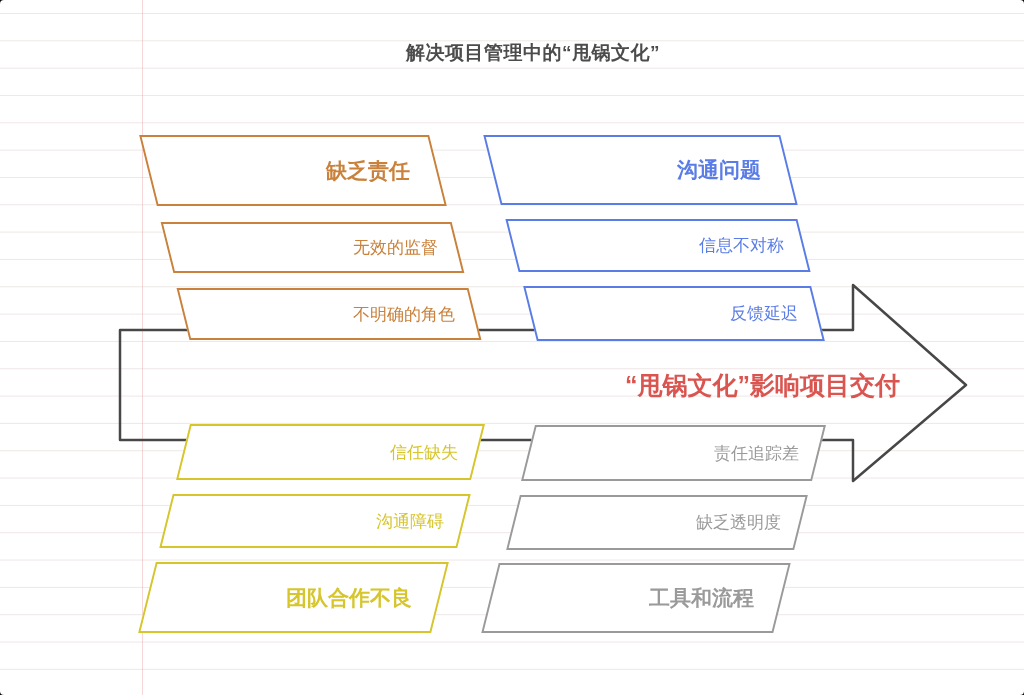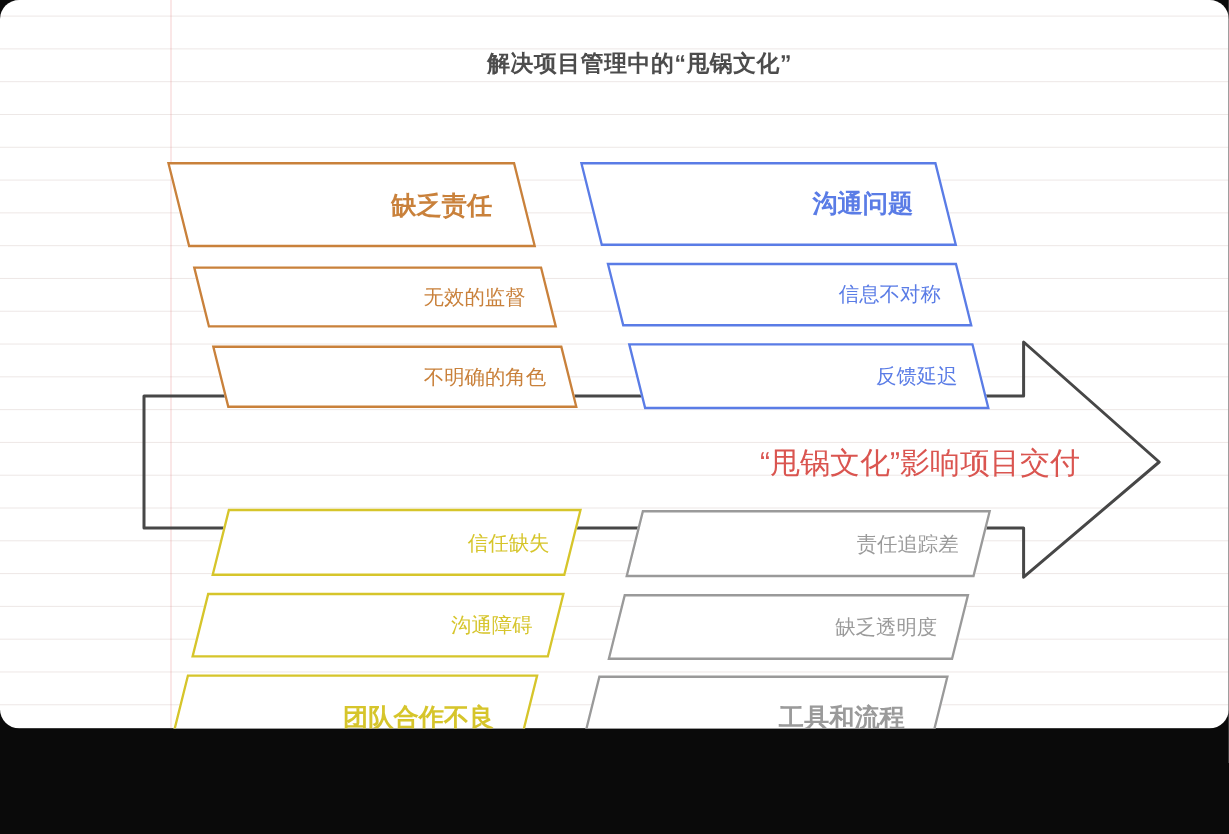--- a/index.html
+++ b/index.html
@@ -4,22 +4,22 @@
 <style>
   html,body{margin:0;padding:0;}
   body{
     width:1024px;height:695px;
     background:#0a0a0a;
     font-family:"Liberation Sans","DejaVu Sans",sans-serif;
     overflow:hidden;
   }
   .page{
     position:relative;
-    width:1024px;height:607px;
-    border-radius:16px;
+    width:1024px;height:695px;
+    border-radius:4px;
     overflow:hidden;
     background-color:#ffffff;
     background-image:
       linear-gradient(to right, rgba(233,140,140,0.35), rgba(233,140,140,0.35)),
       linear-gradient(to bottom, rgba(210,195,192,0.40) 0, rgba(210,195,192,0.40) 1px, transparent 1px);
     background-size:1px 100%, 100% 27.33px;
     background-position:142px 0, 0 13px;
     background-repeat:no-repeat, repeat;
   }
   .title{
@@ -34,21 +34,21 @@
   .arrow-svg{
     position:absolute;
     left:0;top:0;
     width:1024px;height:695px;
   }
   .arrow-label{
     position:absolute;
     top:369px;
     right:124px;
     font-size:25px;
-    font-weight:normal;
+    font-weight:bold;
     color:#da5550;
     white-space:nowrap;
   }
   .box{
     position:absolute;
     box-sizing:border-box;
     background:#ffffff;
     border:2.5px solid;
     display:flex;
     align-items:center;

